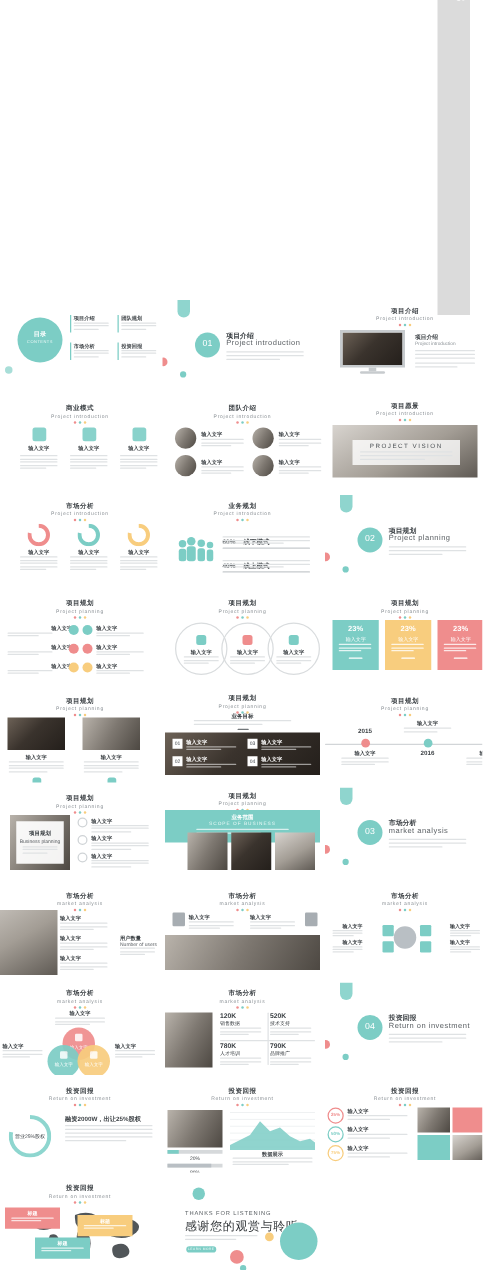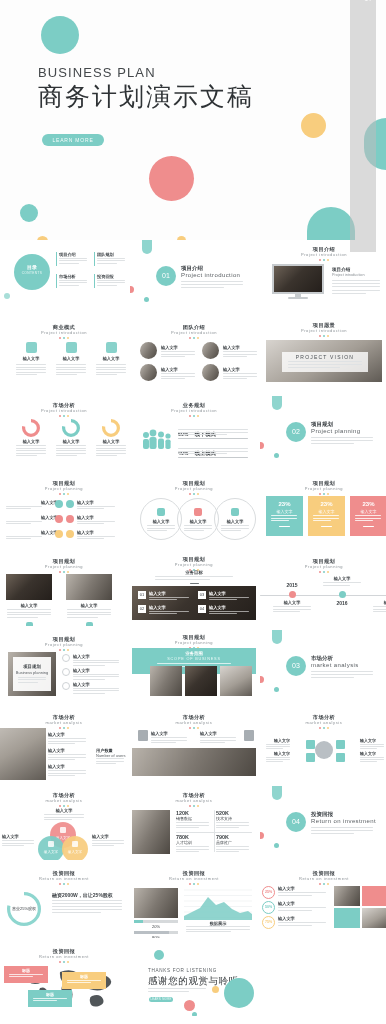--- a/index.html
+++ b/index.html
@@ -37,34 +37,20 @@
   .wm-id{position:absolute;right:12px;top:6px;width:240px;transform-origin:right top;transform:rotate(90deg) translateX(0);
         font-size:11px;color:#ffffff;letter-spacing:.6px;white-space:nowrap;font-family:"Liberation Sans",sans-serif;}
   .wm-cn{position:absolute;right:4px;bottom:10px;font-size:20px;line-height:21px;letter-spacing:1px;
         color:transparent;-webkit-text-stroke:1px #c9c9c9;writing-mode:vertical-rl;font-weight:bold;opacity:.9;}
 </style>
 </head>
 <body>
 
 <div id="page">
 
-  <div class="cover">
-    <div class="dot" style="left:41px;top:16px;width:38px;height:38px;background:#7ccdc5;"></div>
-    <div class="dot" style="left:149px;top:156px;width:45px;height:45px;background:#ef8d8d;"></div>
-    <div class="dot" style="left:301px;top:113px;width:25px;height:25px;background:#f8cd7e;"></div>
-    <div class="dot" style="left:20px;top:204px;width:18px;height:18px;background:#7ccdc5;"></div>
-    <div class="dot" style="left:37px;top:236px;width:11px;height:11px;background:#f8cd7e;"></div>
-    <div class="dot" style="left:177px;top:236px;width:9px;height:9px;background:#f8cd7e;"></div>
-    <div class="halfleft" style="right:0px;top:118px;width:22px;height:52px;background:#7ccdc5;"></div>
-    <div class="halfup" style="left:307px;top:207px;width:48px;height:33px;background:#7ccdc5;"></div>
-
-    <div class="cv-title-en">BUSINESS PLAN</div>
-    <div class="cv-title-cn">商务计划演示文稿</div>
-    <div class="cv-btn">LEARN MORE</div>
-  </div>
 
   <div class="grid" id="grid">
       <div class="slide" style="left: 0px; top: 0px; width: 128px; height: 74px;">
         <div class="circ" style="left:14px;top:14px;width:36px;height:36px;background:#7ccdc5;"></div>
       <div style="position:absolute;left:14px;top:24px;width:36px;text-align:center;font-size:5px;color:#fff;font-weight:bold;">目录</div>
       <div style="position:absolute;left:14px;top:31px;width:36px;text-align:center;font-size:3.2px;color:#e8f7f5;letter-spacing:.4px;">CONTENTS</div>
         <div style="position:absolute;left:56px;top:12px;width:34px;">
         <div style="position:absolute;left:0;top:0;width:1.2px;height:14px;background:#7ccdc5;"></div>
         <div class="lbl" style="position:absolute;left:3px;top:0;font-size:4.2px;">项目介绍</div>
         <span class="ln" style="position:absolute;left:3px;top:6px;width:28px;background:#dfe2e4;"></span>

